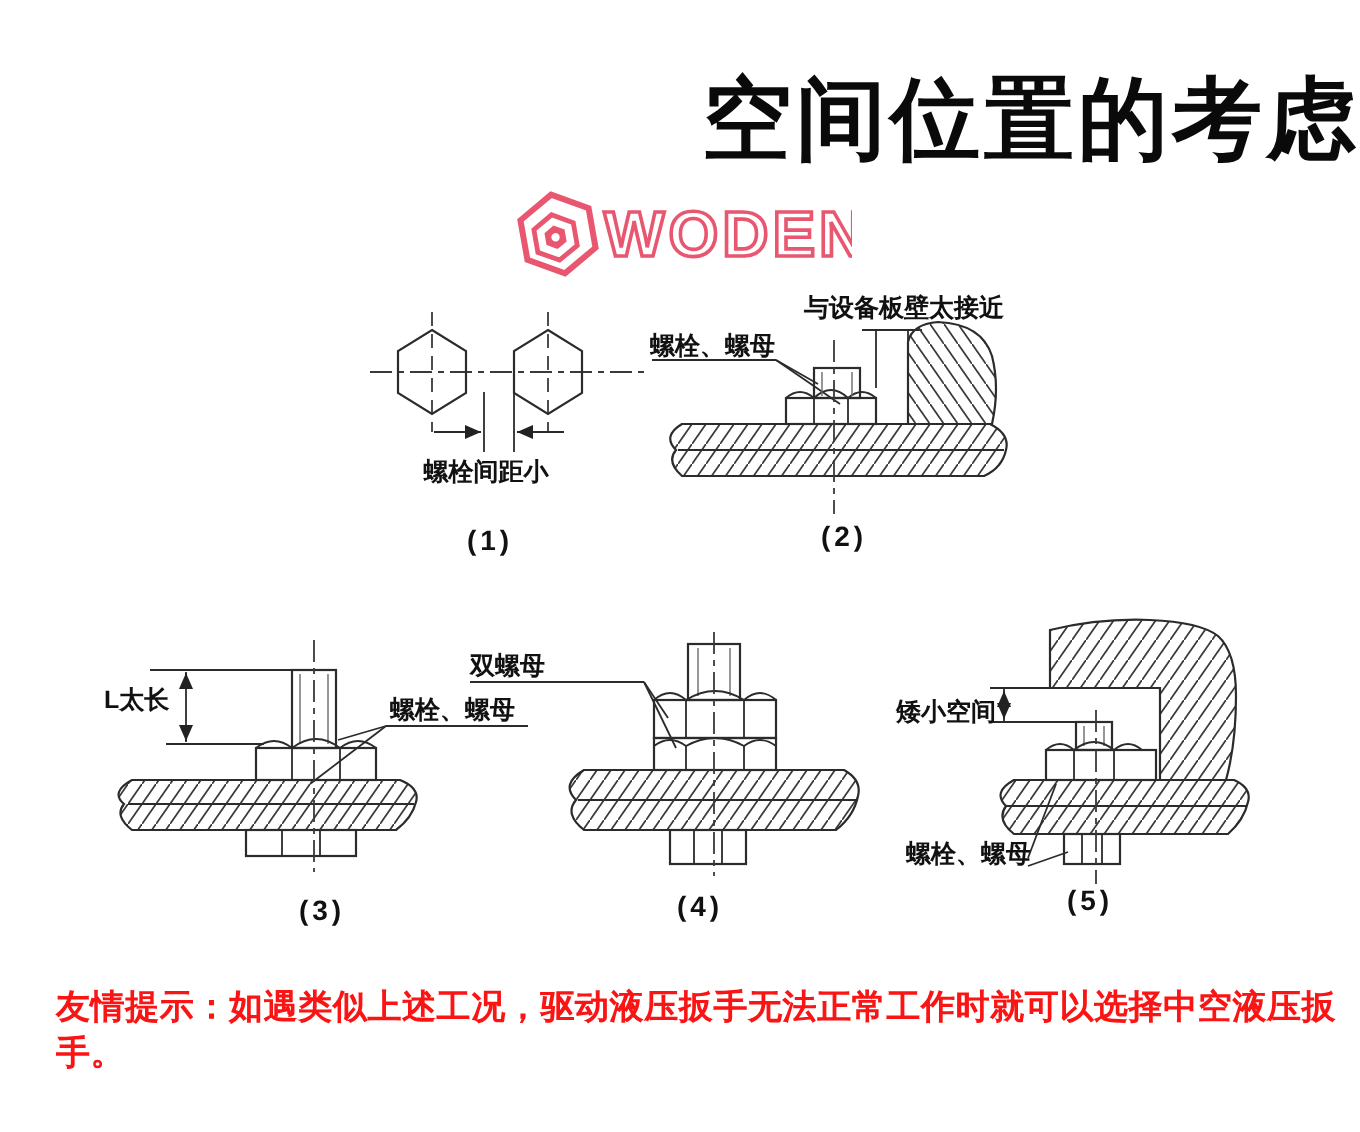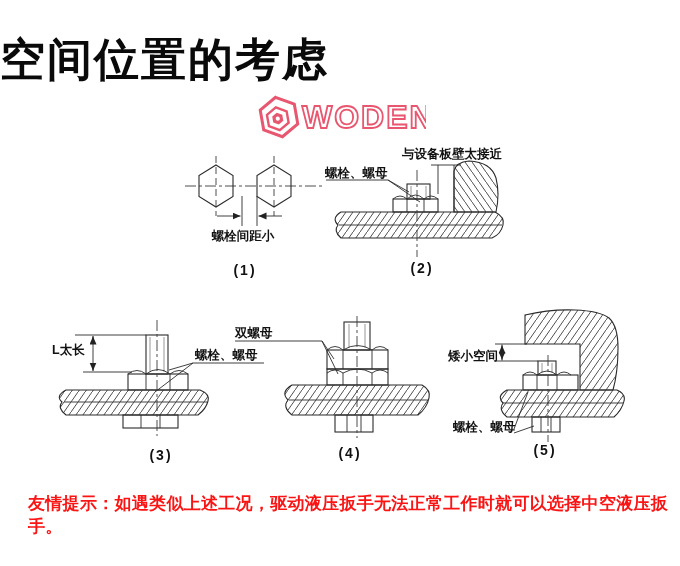--- a/index.html
+++ b/index.html
@@ -1,18 +1,18 @@
 <!DOCTYPE html>
 <html><head>
 <meta charset="utf-8">
 <style>
   html,body{margin:0;padding:0;background:#fff;}
   .page{position:relative;width:680px;height:566px;background:#fff;overflow:hidden;
         font-family:"Liberation Sans","DejaVu Sans",sans-serif;}
-  .title{position:absolute;left:0;top:30px;width:680px;text-align:left;
+  .title{position:absolute;left:0;top:30px;width:680px;text-align:right;
          font-size:45px;font-weight:900;color:#0a0a0a;letter-spacing:2px;}
   .logo{position:absolute;left:256px;top:93px;}
   .fig{position:absolute;}
   .footer{position:absolute;left:28px;top:492px;width:660px;
           font-size:17px;font-weight:bold;letter-spacing:0.3px;}
   svg text{font-family:"Liberation Sans","DejaVu Sans",sans-serif;}
   .lbl{font-size:12.5px;font-weight:bold;fill:#111;}
   .cap{font-size:14px;font-weight:bold;fill:#111;letter-spacing:2px;}
   .ol{fill:none;stroke:#2b2b2b;stroke-width:1.1;}
   .thin{fill:none;stroke:#2b2b2b;stroke-width:0.9;}

